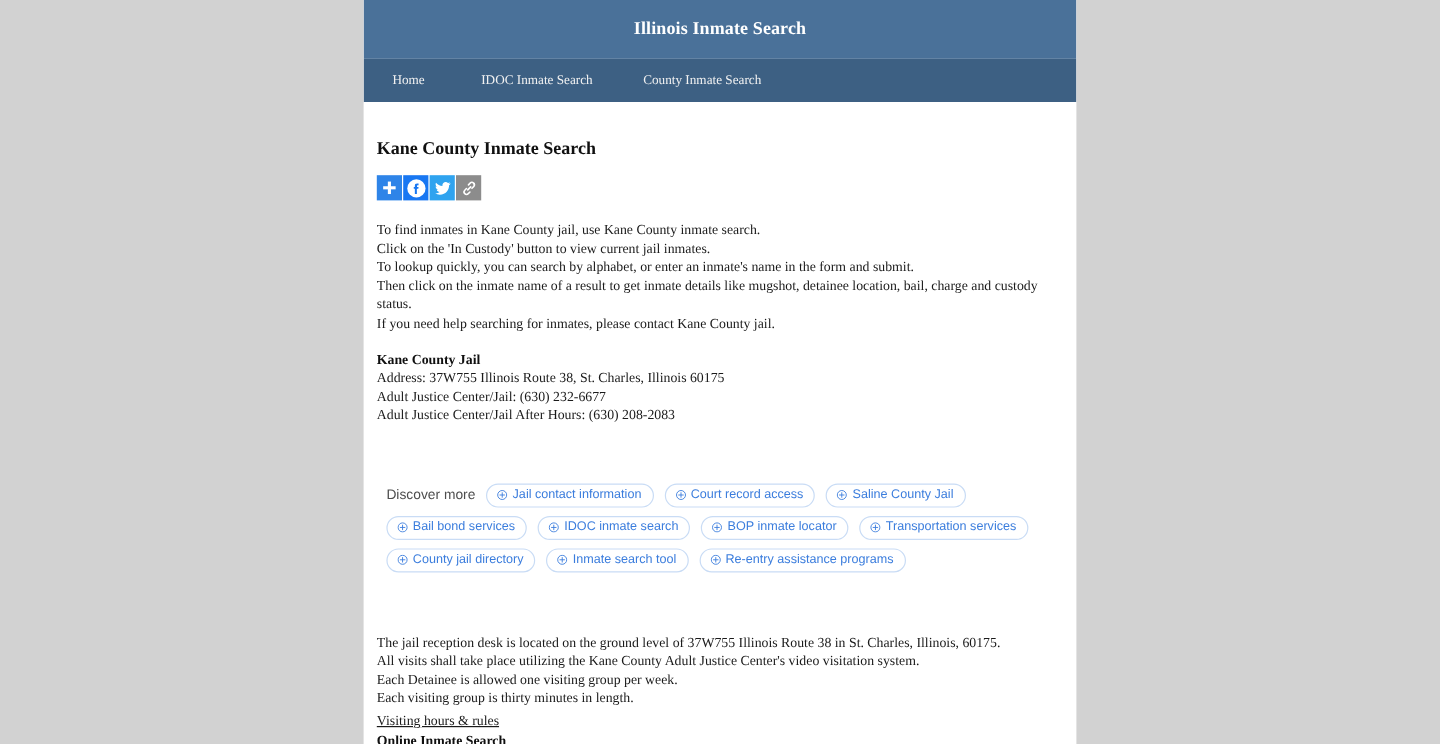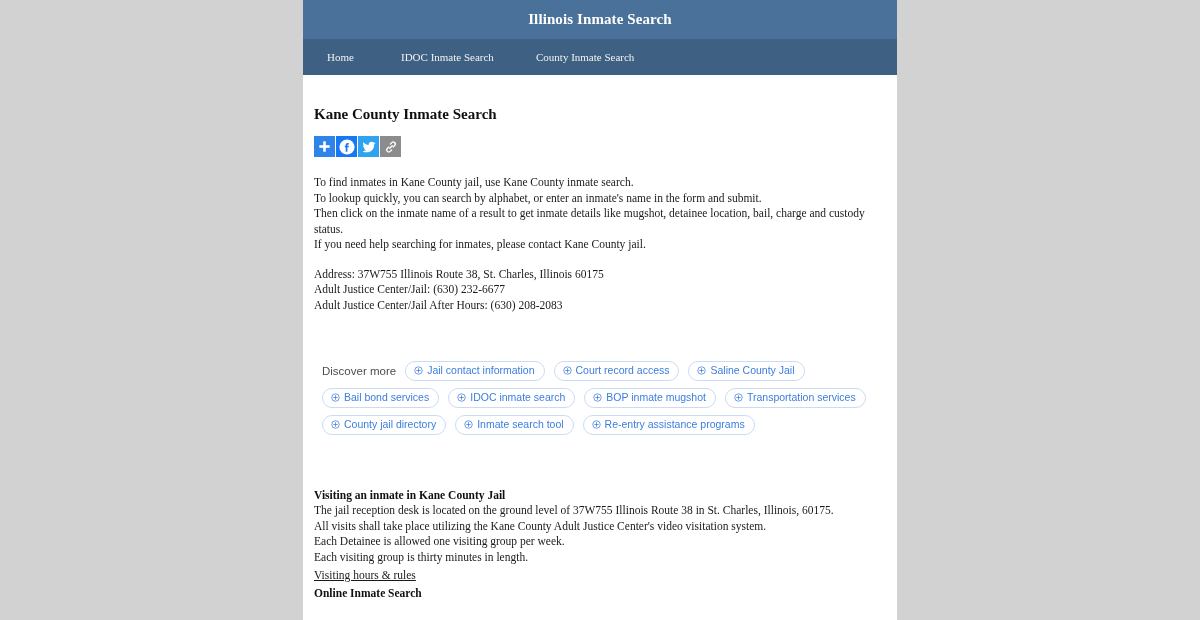--- a/index.html
+++ b/index.html
@@ -22,21 +22,21 @@
     left: 303px;
     top: 0;
     width: 594px;
     height: 620px;
     background: #ffffff;
     overflow: hidden;
   }
 
   
   .site-header {
-    height: 39px;
+    height: 49px;
     background: #4a7199;
     display: flex;
     align-items: center;
     justify-content: center;
   }
   .site-title {
     color: #ffffff;
     font-size: 15px;
     font-weight: bold;
     font-family: "Liberation Serif", "DejaVu Serif", serif;
@@ -213,26 +213,28 @@
             <path d="M7.3 4.6 L8.9 3.0 a2.3 2.3 0 0 1 3.3 3.3 L10.6 7.9"></path>
             <path d="M8.7 11.4 L7.1 13.0 a2.3 2.3 0 0 1 -3.3 -3.3 L5.4 8.1"></path>
           </g>
           <circle cx="12.6" cy="3.4" r="0.9" fill="#ffffff"></circle>
         </svg>
       </div>
     </div>
 
     <div class="intro-block">
       <div class="body-line">To find inmates in Kane County jail, use Kane County inmate search.</div>
+      <div class="body-line">Click on the 'In Custody' button to view current jail inmates.</div>
       <div class="body-line">To lookup quickly, you can search by alphabet, or enter an inmate's name in the form and submit.</div>
       <div class="body-line">Then click on the inmate name of a result to get inmate details like mugshot, detainee location, bail, charge and custody status.</div>
       <div class="body-line">If you need help searching for inmates, please contact Kane County jail.</div>
     </div>
 
     <div class="jail-block">
+      <div class="jail-name">Kane County Jail</div>
       <div class="body-line">Address: 37W755 Illinois Route 38, St. Charles, Illinois 60175</div>
       <div class="body-line">Adult Justice Center/Jail: (630) 232-6677</div>
       <div class="body-line">Adult Justice Center/Jail After Hours: (630) 208-2083</div>
     </div>
 
     <div class="discover">
       <span class="discover-label">Discover more</span>
 
       <span class="chip">
         <svg width="9" height="9" viewBox="0 0 12 12">
@@ -278,21 +280,21 @@
           </svg>
         <span>IDOC inmate search</span>
       </span>
 
       <span class="chip">
         <svg width="9" height="9" viewBox="0 0 12 12">
             <circle cx="6" cy="6" r="5" fill="none" stroke="#3b7ddd" stroke-width="1"></circle>
             <rect x="5.5" y="3" width="1" height="6" fill="#3b7ddd"></rect>
             <rect x="3" y="5.5" width="6" height="1" fill="#3b7ddd"></rect>
           </svg>
-        <span>BOP inmate mugshot</span>
+        <span>BOP inmate locator</span>
       </span>
 
       <span class="chip">
         <svg width="9" height="9" viewBox="0 0 12 12">
             <circle cx="6" cy="6" r="5" fill="none" stroke="#3b7ddd" stroke-width="1"></circle>
             <rect x="5.5" y="3" width="1" height="6" fill="#3b7ddd"></rect>
             <rect x="3" y="5.5" width="6" height="1" fill="#3b7ddd"></rect>
           </svg>
         <span>Transportation services</span>
       </span>
@@ -319,21 +321,20 @@
         <svg width="9" height="9" viewBox="0 0 12 12">
             <circle cx="6" cy="6" r="5" fill="none" stroke="#3b7ddd" stroke-width="1"></circle>
             <rect x="5.5" y="3" width="1" height="6" fill="#3b7ddd"></rect>
             <rect x="3" y="5.5" width="6" height="1" fill="#3b7ddd"></rect>
           </svg>
         <span>Re-entry assistance programs</span>
       </span>
     </div>
 
     <div class="visiting-block">
-      <div class="visiting-title">Visiting an inmate in Kane County Jail</div>
       <div class="body-line">The jail reception desk is located on the ground level of 37W755 Illinois Route 38 in St. Charles, Illinois, 60175.</div>
       <div class="body-line">All visits shall take place utilizing the Kane County Adult Justice Center's video visitation system.</div>
       <div class="body-line">Each Detainee is allowed one visiting group per week.</div>
       <div class="body-line">Each visiting group is thirty minutes in length.</div>
       <a class="inline-link">Visiting hours &amp; rules</a>
     </div>
 
     <div>
       <div class="section-title">Online Inmate Search</div>
 

